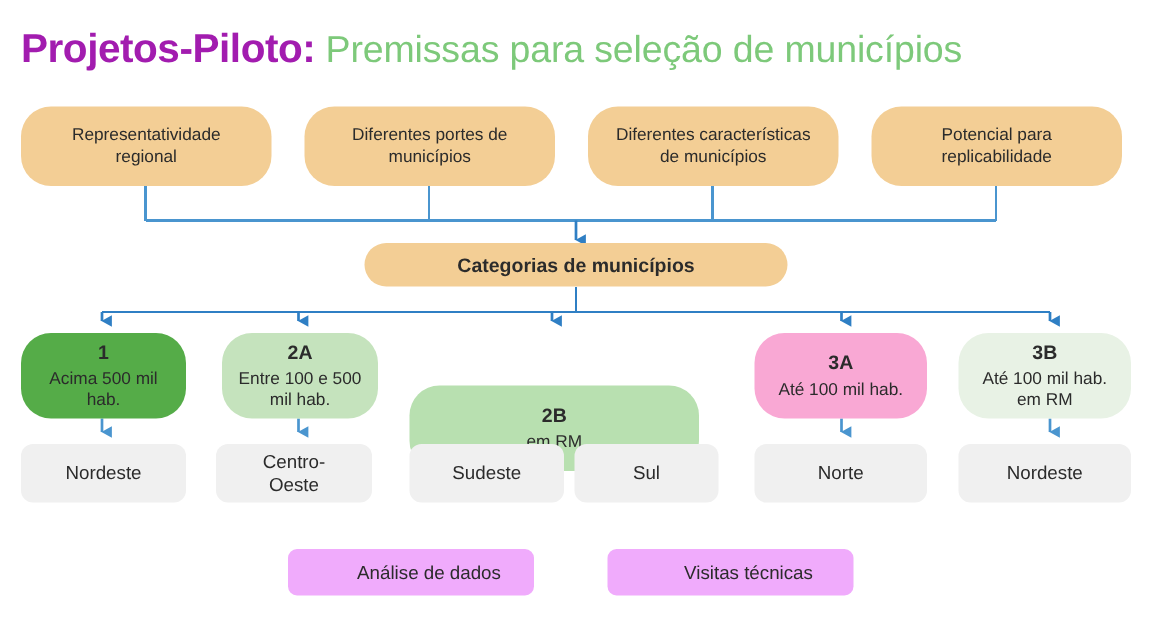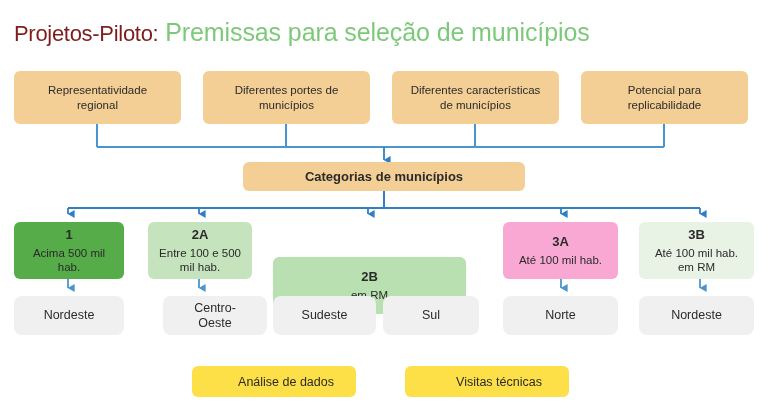--- a/index.html
+++ b/index.html
@@ -38,37 +38,37 @@
     position: absolute;
     left: 14px;
     top: 12px;
     width: 750px;
     height: 40px;
     line-height: 40px;
     white-space: nowrap;
     z-index: 3;
   }
   .title-strong {
-    font-size: 22px;
-    font-weight: normal;
-    color: #7f1d1d;
+    font-size: 27px;
+    font-weight: bold;
+    color: #a21caf;
     letter-spacing: -0.3px;
   }
   .title-rest {
     font-size: 25px;
     font-weight: normal;
     color: #7dc97a;
     letter-spacing: -0.1px;
   }
 
   
   .box {
     position: absolute;
     box-sizing: border-box;
-    border-radius: 6px;
+    border-radius: 20px;
     display: flex;
     flex-direction: column;
     align-items: center;
     justify-content: center;
     text-align: center;
     z-index: 2;
     color: #2b2b2b;
   }
 
   .premise {
@@ -107,21 +107,21 @@
   .cat-3b { background: #e8f2e5; }
 
   .region {
     background: #f0f0f0;
     font-size: 12.5px;
     line-height: 15px;
     border-radius: 8px;
   }
 
   .action {
-    background: #fde047;
+    background: #f0abfc;
     font-size: 12.5px;
     line-height: 16px;
     border-radius: 6px;
     padding-left: 24px;
   }
 </style>
 </head>
 <body>
 
 <div id="canvas">
@@ -242,21 +242,21 @@
   <div class="box category cat-3b" style="left:639px; top:222px; width:115px; height:57px;">
     <span class="cat-code">3B</span>
     <span class="cat-desc">Até 100 mil hab.</span>
     <span class="cat-desc">em RM</span>
   </div>
 
   <div class="box region" style="left:14px; top:296px; width:110px; height:39px;">
     <span>Nordeste</span>
   </div>
 
-  <div class="box region" style="left:163px; top:296px; width:104px; height:39px;">
+  <div class="box region" style="left:144px; top:296px; width:104px; height:39px;">
     <span>Centro-</span>
     <span>Oeste</span>
   </div>
 
   <div class="box region" style="left:383px; top:296px; width:96px; height:39px;">
     <span>Sul</span>
   </div>
 
   <div class="box region" style="left:273px; top:296px; width:103px; height:39px;">
     <span>Sudeste</span>

